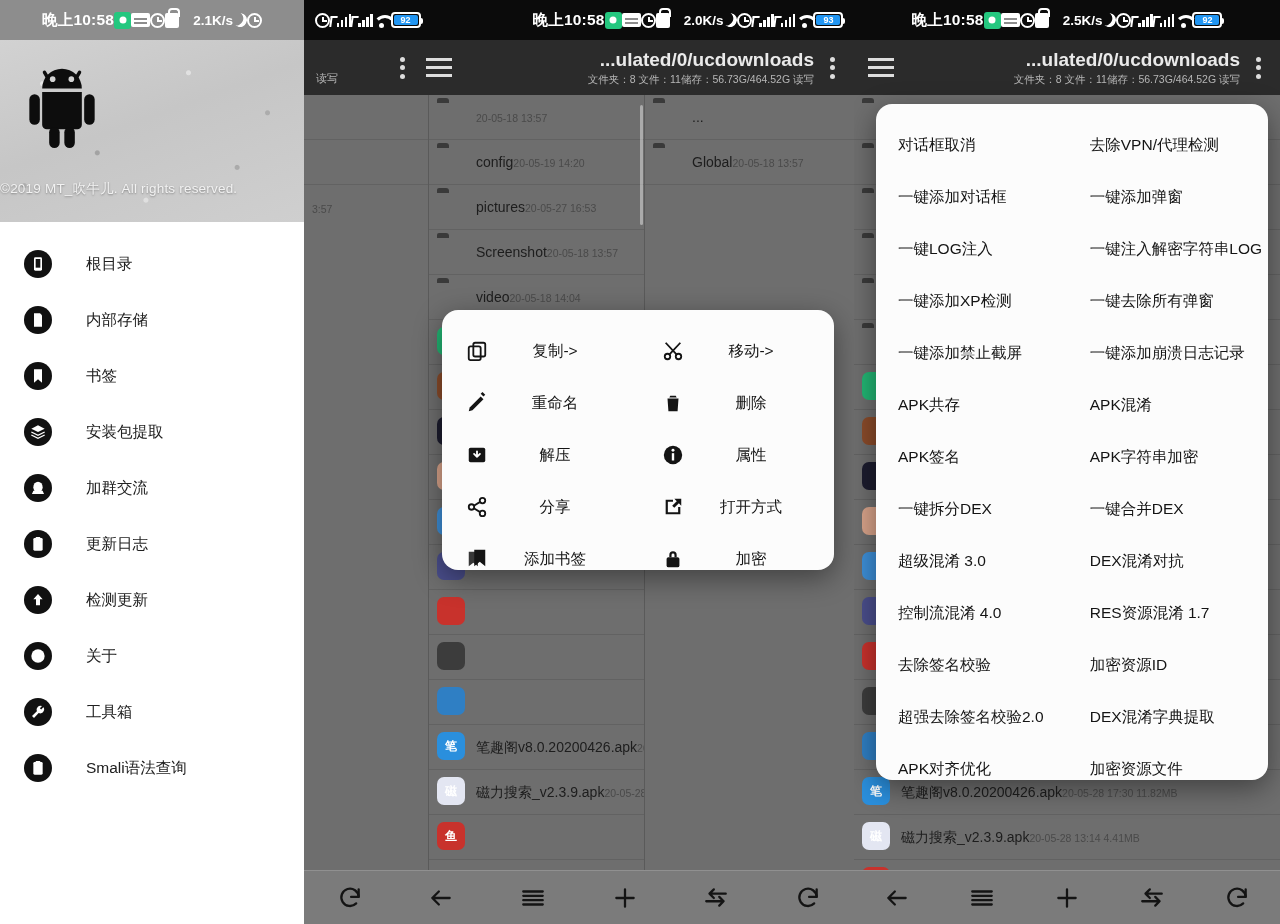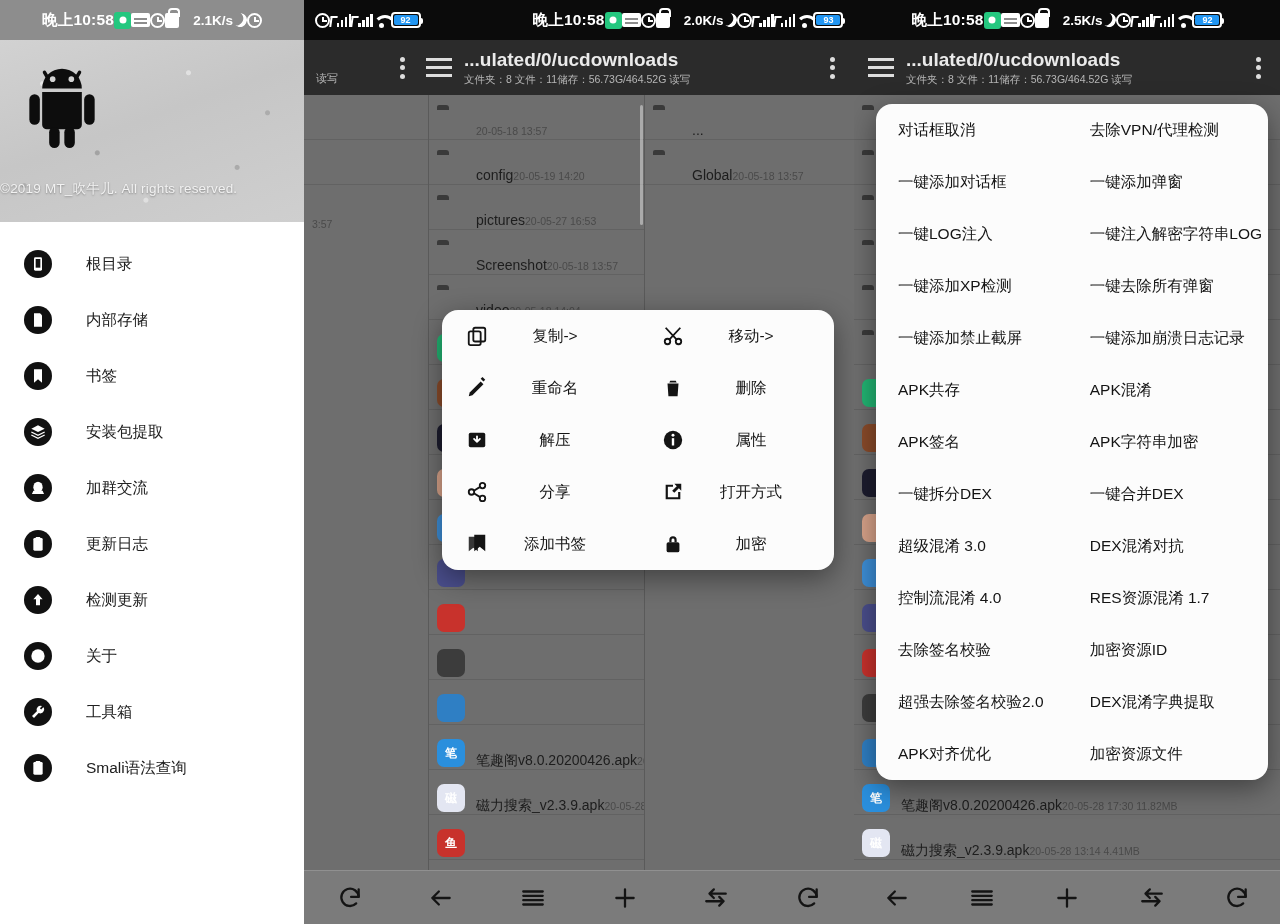--- a/index.html
+++ b/index.html
@@ -89,37 +89,37 @@
     width: 28px; height: 28px; border-radius: 50%; background:#111;
     display:flex; align-items:center; justify-content:center; flex: none;
   }
   .drawer-ic svg { width: 16px; height: 16px; fill: #fff; }
   .drawer-label { margin-left: 34px; font-size: 15.5px; color: #202020; }
 
   
   .fm { position:absolute; top:40px; left:0; right:0; bottom:0; background:#6e6e6e; }
   .appbar { height: 55px; background:#2b2b2b; display:flex; align-items:center;
      position:relative; padding: 0 6px; }
-  .appbar-title-wrap { flex:1; text-align:left; overflow:hidden; padding:0 4px; }
+  .appbar-title-wrap { flex:1; text-align:right; overflow:hidden; padding:0 4px; }
   .appbar-title { font-size: 19px; font-weight: bold; color:#eaeaea; white-space:nowrap;
      overflow:hidden; text-overflow:ellipsis; }
   .appbar-sub { font-size: 10.5px; color:#b6b6b6; white-space:nowrap; margin-top:2px;
      overflow:hidden; text-overflow:ellipsis; }
   .ic-hamburger { width:26px; height:19px; flex:none; margin:0 8px;
      background: linear-gradient(#ddd,#ddd) 0 0/100% 3px no-repeat,
                  linear-gradient(#ddd,#ddd) 0 8px/100% 3px no-repeat,
                  linear-gradient(#ddd,#ddd) 0 16px/100% 3px no-repeat; }
   .ic-kebab { width:6px; flex:none; margin:0 12px; }
   .ic-kebab i { display:block; width:5px; height:5px; border-radius:50%; background:#ddd; margin:3.5px 0; }
 
   .filelist { position:absolute; top:55px; left:0; right:0; bottom:54px; overflow:hidden; }
   .pane-split { display:flex; height:100%; }
   .pane { height:100%; overflow:hidden; position:relative; }
   .pane-div { width:1px; background:rgba(0,0,0,.18); height:100%; flex:none; }
-  .row { display:flex; align-items:flex-end; height:45px; padding:0 8px;
+  .row { display:flex; align-items:center; height:45px; padding:0 8px;
      border-bottom:1px solid rgba(0,0,0,.10); }
   .row-icon { width:30px; height:30px; flex:none; margin-right:9px; }
   .folder-ic { width:28px; height:22px; background:#3a3a3a; border-radius:2px; position:relative; }
   .folder-ic::before{ content:""; position:absolute; left:0; top:-4px; width:12px; height:5px;
      background:#3a3a3a; border-radius:2px 3px 0 0; }
   .app-ic { width:28px; height:28px; border-radius:7px; display:flex; align-items:center;
      justify-content:center; color:#fff; font-size:12px; font-weight:bold; overflow:hidden; }
   .row-text { min-width:0; flex:1; }
   .row-name { font-size:14px; color:#1d1d1d; white-space:nowrap; overflow:hidden;
      text-overflow:ellipsis; line-height:1.15; }
@@ -130,21 +130,21 @@
      border-top:1px solid rgba(255,255,255,.16); }
   .bb-btn { width:38px; height:38px; display:flex; align-items:center; justify-content:center; cursor:pointer; }
   .bb-btn svg { width:26px; height:26px; fill:none; stroke:#141414; stroke-width:2.1;
      stroke-linecap:round; stroke-linejoin:round; }
 
   .popup {
     position:absolute; background:#fcfcfc; border-radius:16px; z-index: 50;
     box-shadow: 0 8px 28px rgba(0,0,0,.42); overflow:hidden;
   }
   .popup-grid { display:grid; grid-template-columns: 1fr 1fr; }
-  .menu-cell { display:flex; align-items:center; height:52px; padding:0 4px; cursor:pointer; }
+  .menu-cell { display:flex; align-items:flex-end; height:52px; padding:0 4px; cursor:pointer; }
   .menu-ic { width:34px; flex:none; display:flex; align-items:center; justify-content:center;
      margin-left:14px; }
   .menu-ic svg { width:22px; height:22px; fill:#141414; }
   .menu-lbl { flex:1; text-align:center; font-size:15.5px; color:#141414; padding-right:18px; }
 
   
   .popup-text .menu-cell { height:52px; padding:0; }
   .popup-text .menu-lbl { text-align:left; padding: 0 6px 0 22px; font-size:15.5px;
      white-space:nowrap; overflow:hidden; text-overflow:ellipsis; }
 

